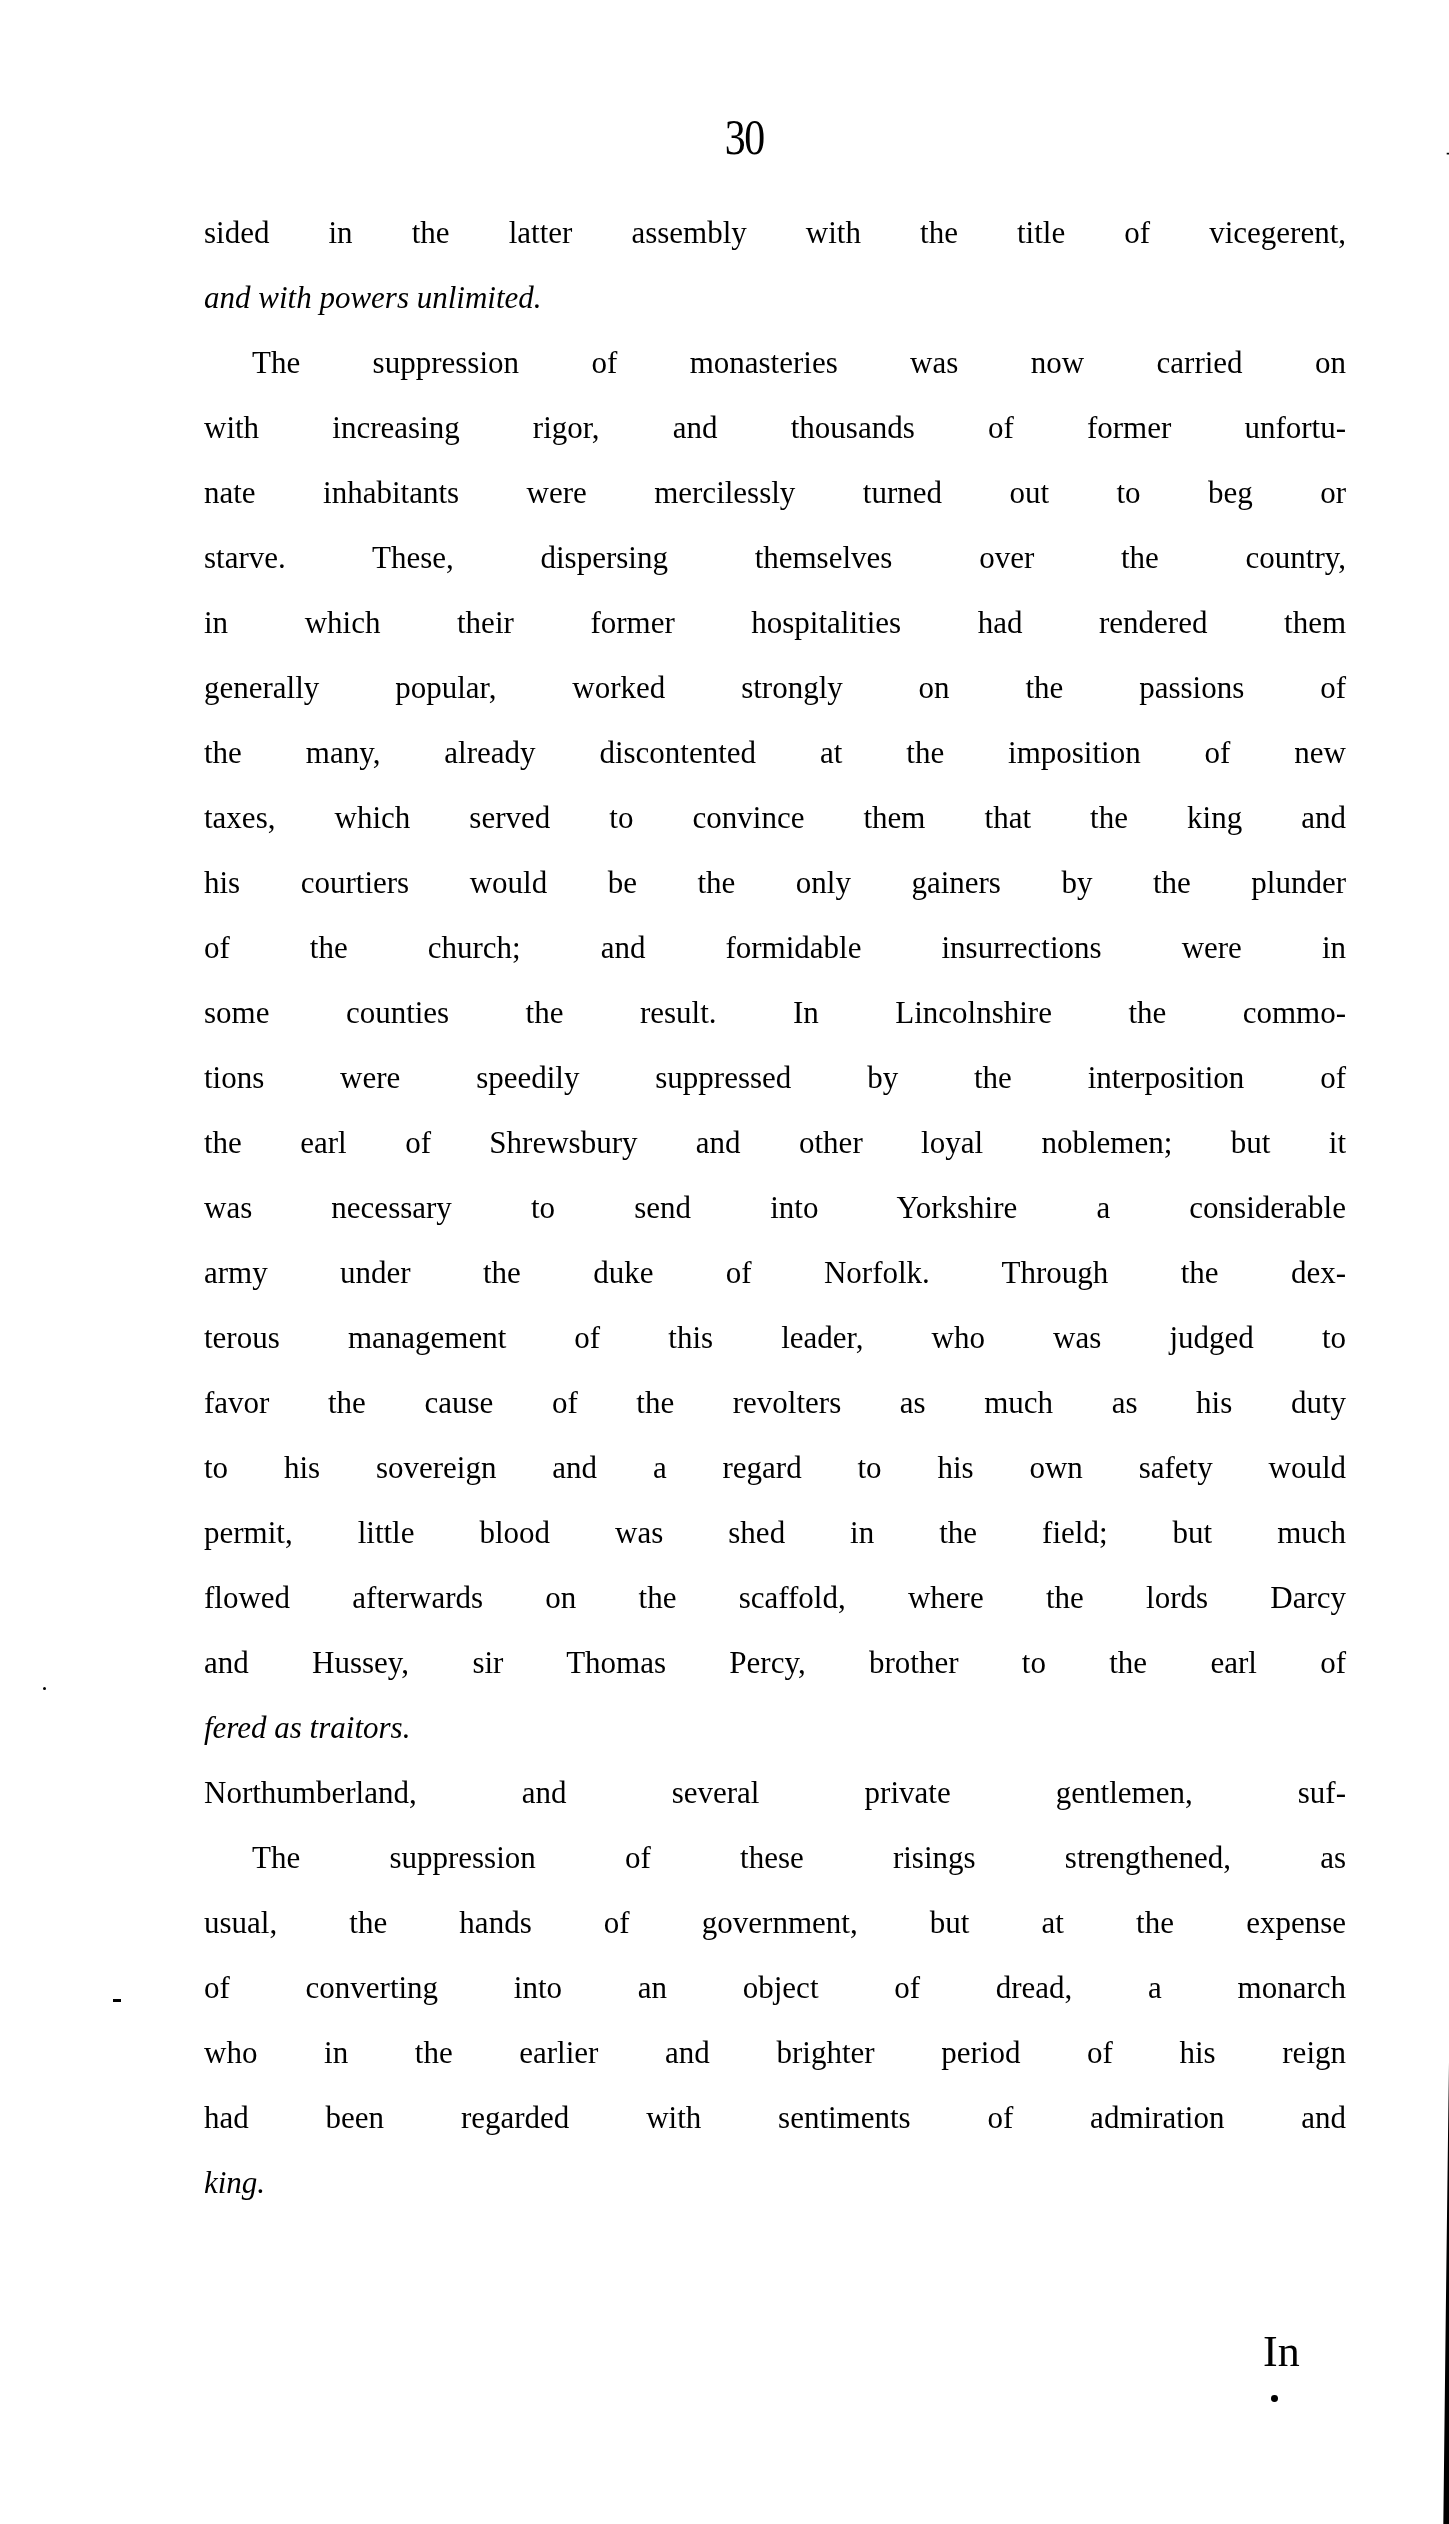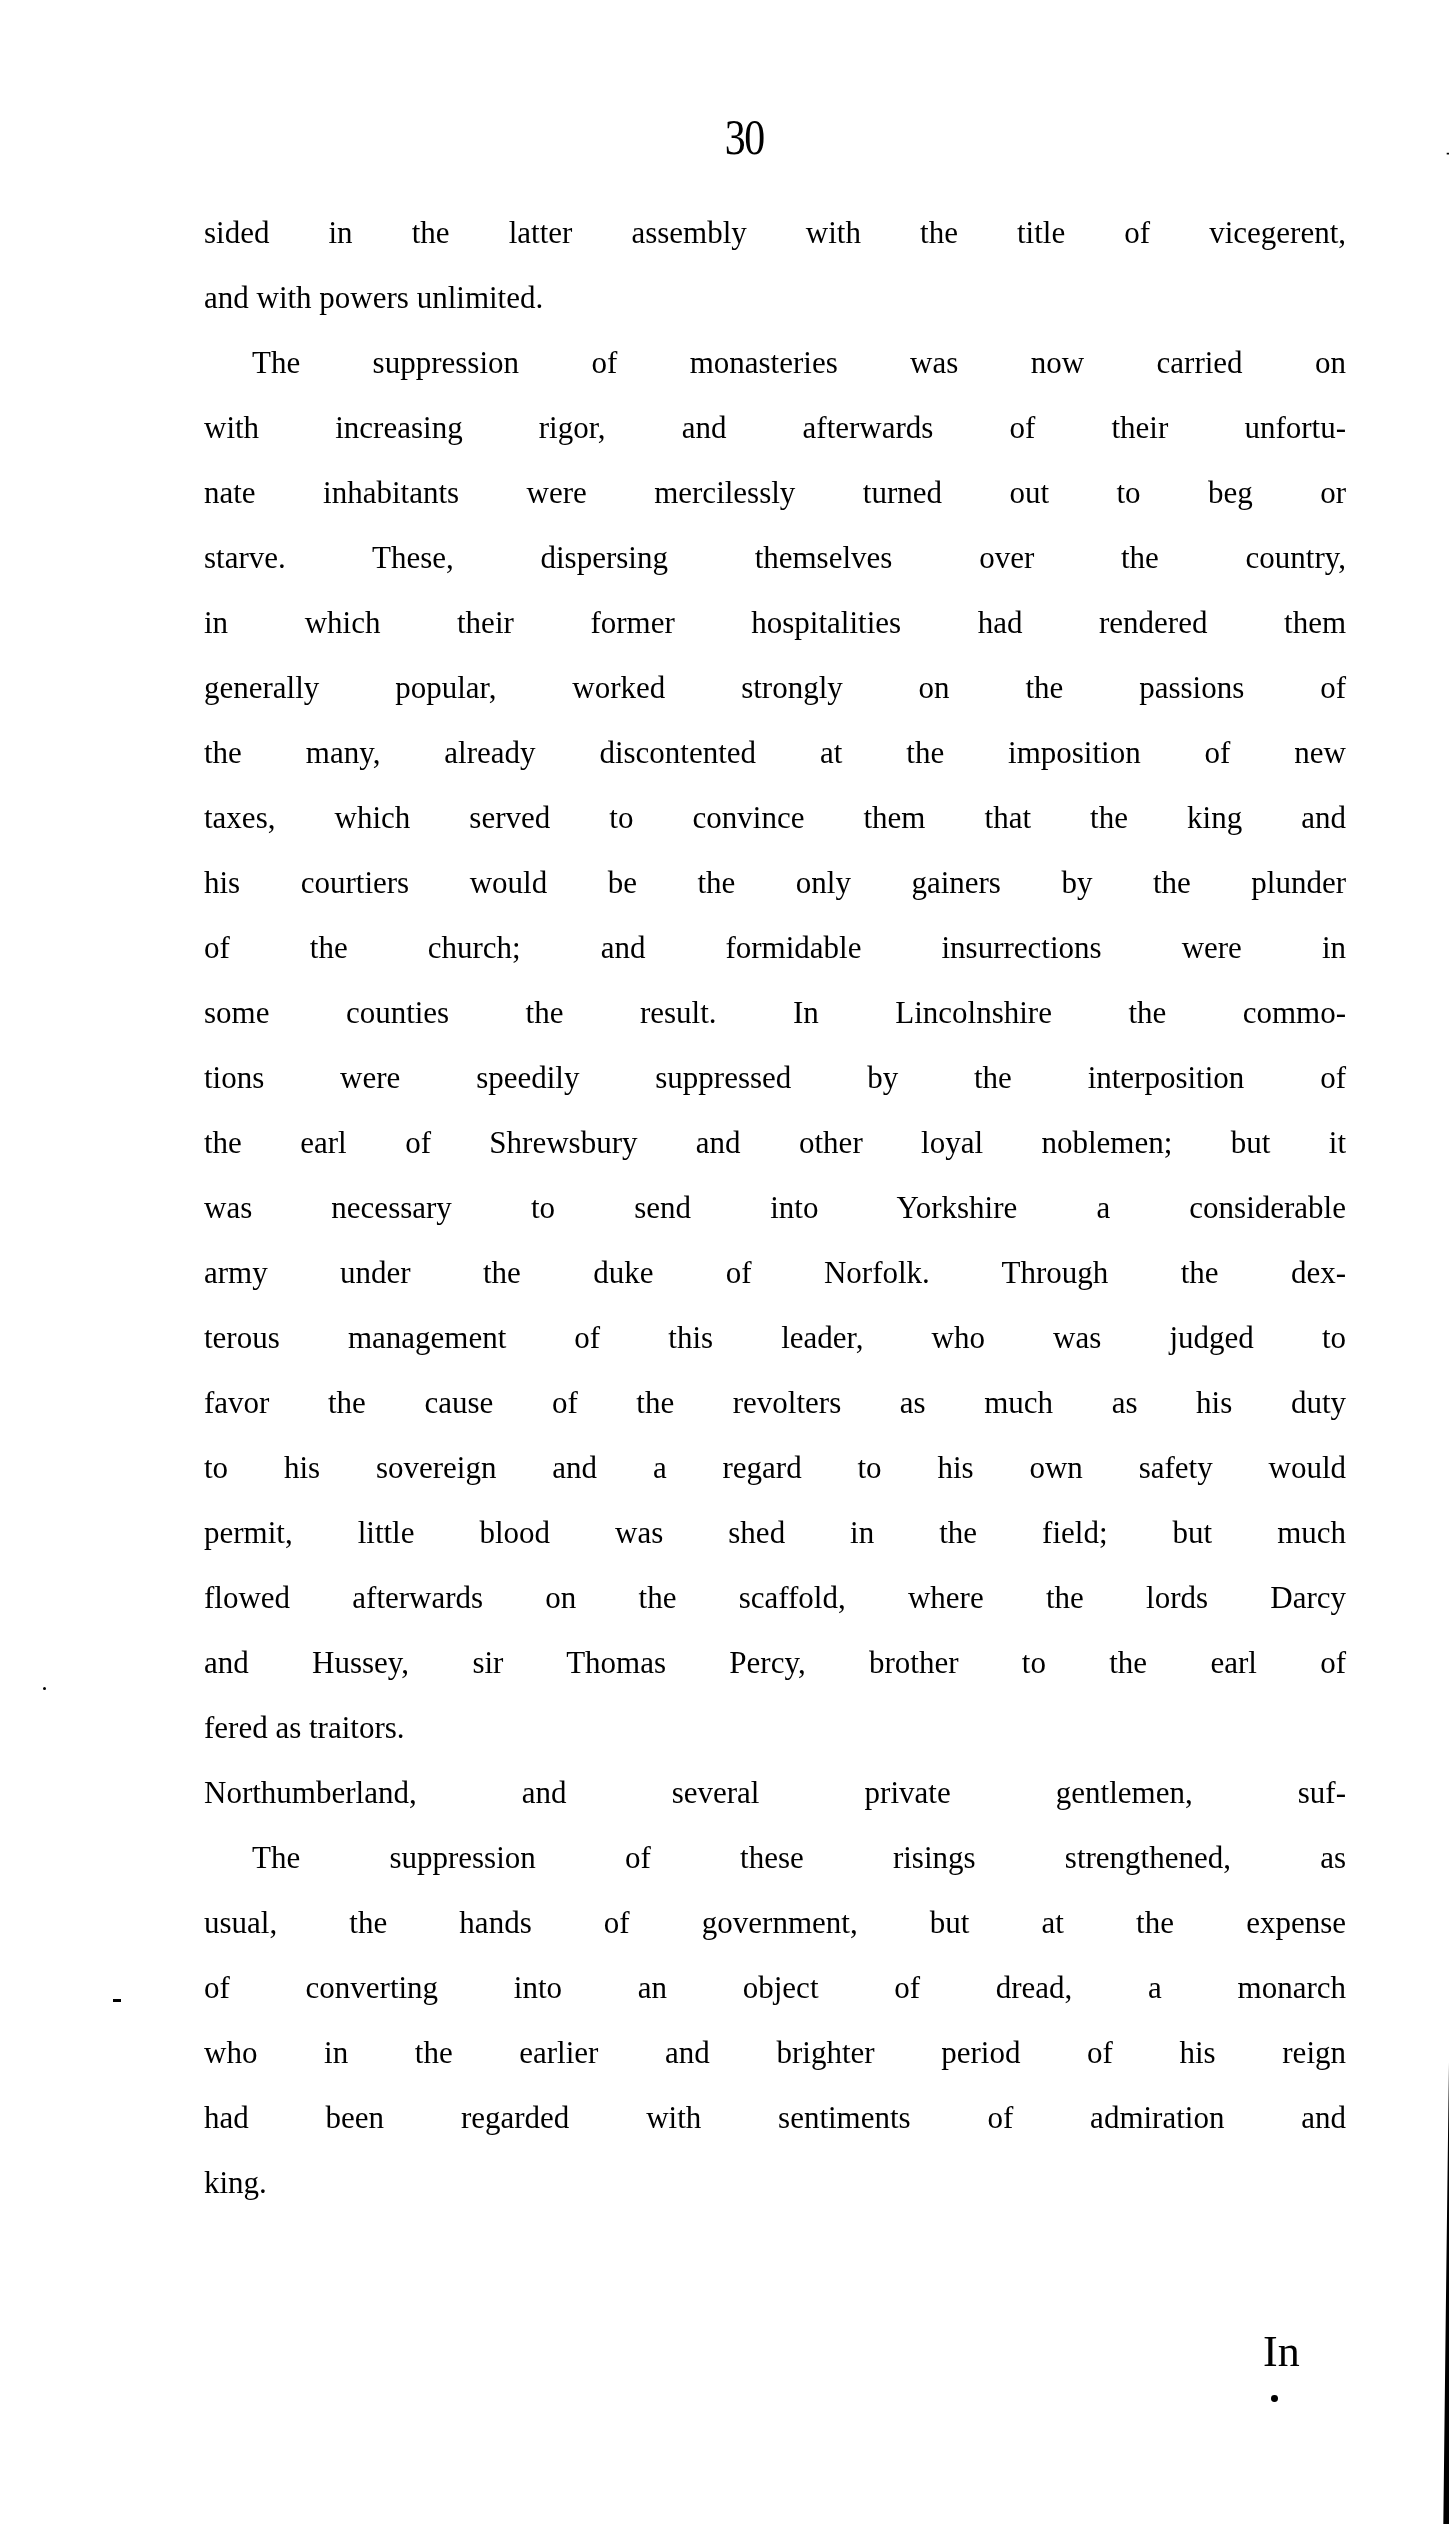--- a/index.html
+++ b/index.html
@@ -48,20 +48,21 @@
       white-space: nowrap;
       text-align: justify;
       text-align-last: justify;
       transform-origin: 0 50%;
     }
     .line.indent {
       padding-left: 48px;
     }
     .line.last {
       text-align-last: left;
+      font-style: italic;
     }
     .catchword {
       position: absolute;
       top: 2319px;
       left: 1251px;
       font-size: 44px;
       line-height: 65px;
     }
     .catchword-dot {
       position: absolute;
@@ -109,21 +110,21 @@
 
   <div class="text-block">
 
     <div>
       <span class="line">sided in the latter assembly with the title of vicegerent,</span>
       <span class="line last">and with powers unlimited.</span>
     </div>
 
     <div>
       <span class="line indent">The suppression of monasteries was now carried on</span>
-      <span class="line">with increasing rigor, and afterwards of their unfortu-</span>
+      <span class="line">with increasing rigor, and thousands of former unfortu-</span>
       <span class="line">nate inhabitants were mercilessly turned out to beg or</span>
       <span class="line">starve. These, dispersing themselves over the country,</span>
       <span class="line">in which their former hospitalities had rendered them</span>
       <span class="line">generally popular, worked strongly on the passions of</span>
       <span class="line">the many, already discontented at the imposition of new</span>
       <span class="line">taxes, which served to convince them that the king and</span>
       <span class="line">his courtiers would be the only gainers by the plunder</span>
       <span class="line">of the church; and formidable insurrections were in</span>
       <span class="line">some counties the result. In Lincolnshire the commo-</span>
       <span class="line">tions were speedily suppressed by the interposition of</span>

